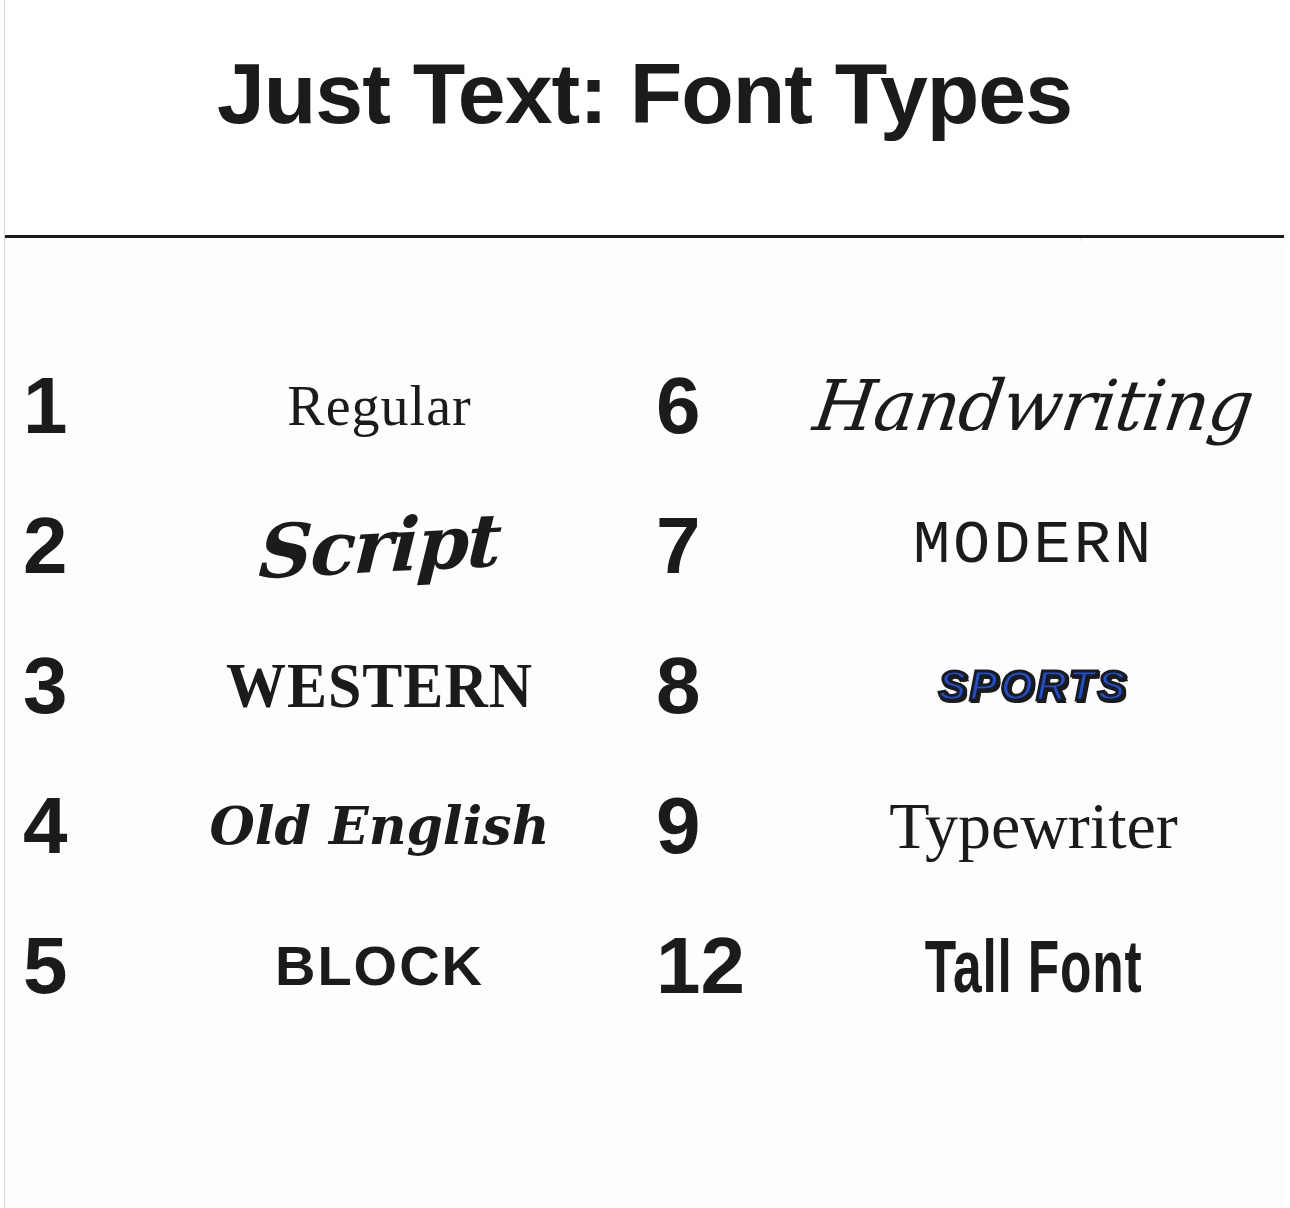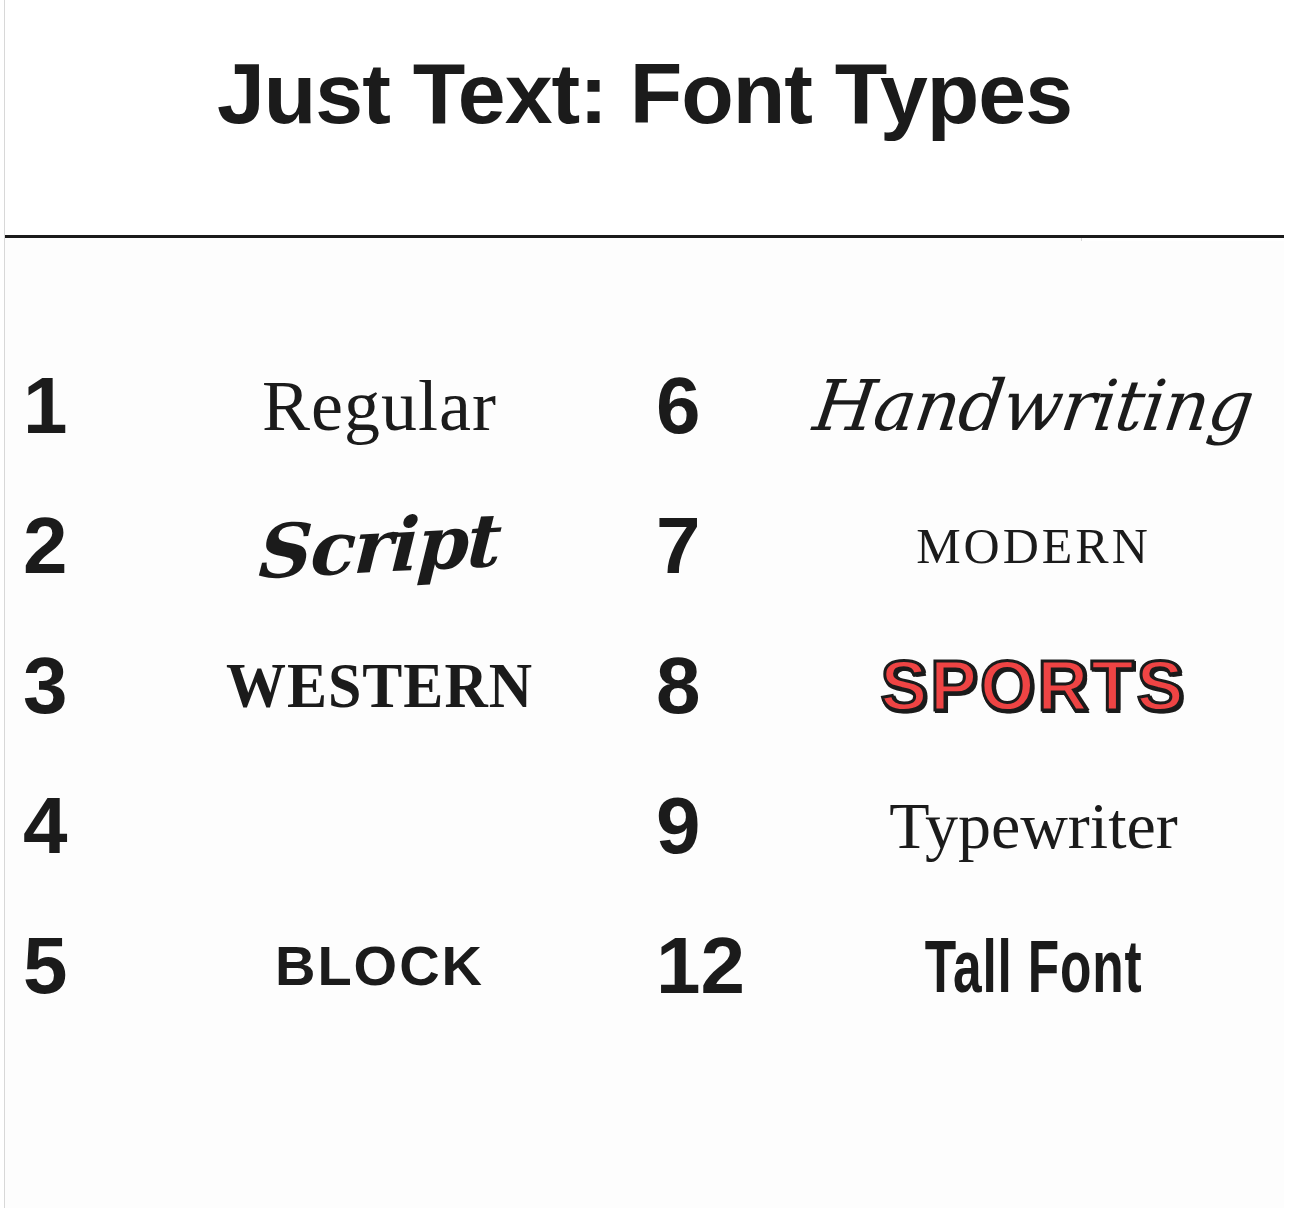--- a/index.html
+++ b/index.html
@@ -111,21 +111,21 @@
     color: #1b1b1b;
     line-height: 1;
     text-align: center;
     white-space: nowrap;
     overflow: visible;
   }
 
   
   .s-regular {
     font-family: "Liberation Serif", serif;
-    font-size: 72px;
+    font-size: 56px;
     letter-spacing: 1px;
   }
   .s-script {
     font-family: "DejaVu Serif", serif;
     font-style: italic;
     font-weight: bold;
     font-size: 74px;
     transform: skewX(-6deg) rotate(-3deg);
     letter-spacing: -2px;
   }
@@ -150,32 +150,33 @@
     letter-spacing: 2px;
   }
   .s-handwriting {
     font-family: "DejaVu Serif", serif;
     font-style: italic;
     font-size: 70px;
     letter-spacing: -1px;
     transform: skewX(-8deg);
   }
   .s-modern {
-    font-family: Liberation Serif, serif;
-    font-size: 50px;
+    font-family: Liberation Mono, monospace;
+    font-size: 62px;
     letter-spacing: 3px;
   }
   .s-sports {
     font-family: "Liberation Sans", sans-serif;
     font-weight: bold;
-    font-size: 70px;
+    font-size: 42px;
     letter-spacing: 3px;
-    color: #ef4444;
+    color: #1d4ed8;
     -webkit-text-stroke: 3px #1b1b1b;
     text-shadow: 3px 0 0 #1b1b1b, 0 3px 0 #1b1b1b, 3px 3px 0 #1b1b1b;
+    font-style: italic;
   }
   .s-typewriter {
     font-family: "Liberation Serif", serif;
     font-size: 66px;
     letter-spacing: 0px;
   }
   .s-tall {
     font-family: "Liberation Sans", sans-serif;
     font-weight: bold;
     font-size: 66px;
@@ -210,20 +211,21 @@
           <div class="sample s-script">Script</div>
         </div>
 
         <div class="row">
           <div class="num">3</div>
           <div class="sample s-western">WESTERN</div>
         </div>
 
         <div class="row">
           <div class="num">4</div>
+          <div class="sample s-oldenglish">Old English</div>
         </div>
 
         <div class="row">
           <div class="num">5</div>
           <div class="sample s-block">BLOCK</div>
         </div>
 
       </div>
 
       <div class="col col-right">

